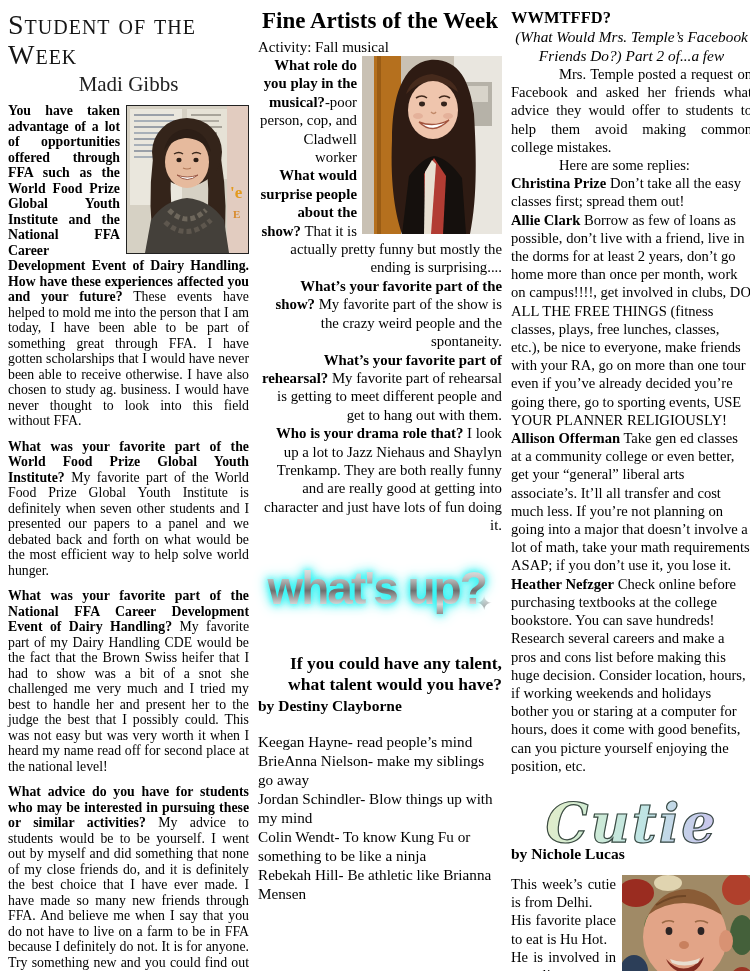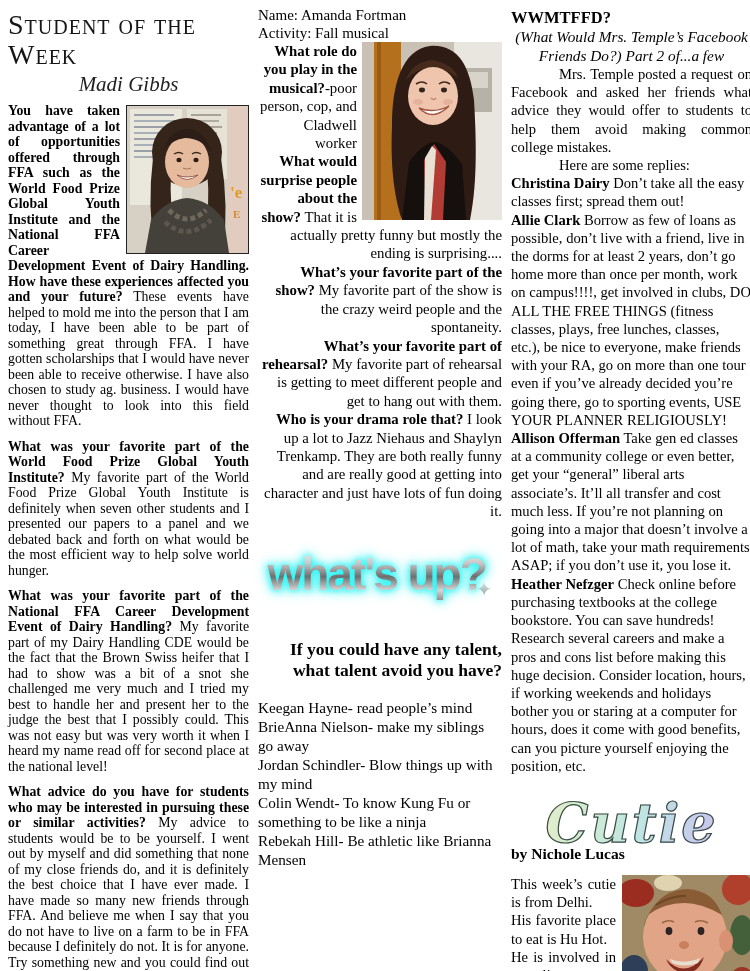--- a/index.html
+++ b/index.html
@@ -1,21 +1,21 @@
 <!DOCTYPE html>
 <html><head>
 <meta charset="utf-8">
 <style>
   html,body{margin:0;padding:0;background:#ffffff;}
   body{width:750px;height:971px;overflow:hidden;color:#000;font-family:"Liberation Serif",serif;}
   .page{display:grid;grid-template-columns:241px 244px 241px;column-gap:9px;padding:6px 4px 0 8px;}
 
   
   .sotw-title{font-variant:small-caps;font-weight:500;font-size:28px;letter-spacing:1px;text-align:left;color:#151515;margin:4px 0 2px 0;line-height:30px;}
-  .sotw-byline{font-style:italic;font-size:21px;text-align:center;margin:2px 0 6px 0;color:#222;}
+  .sotw-byline{font-size:21px;text-align:center;margin:2px 0 6px 0;color:#222;}
   .sotw-body{font-size:13.8px;line-height:15.5px;text-align:justify;}
   .sotw-body p{margin:0 0 10px 0;}
   .sotw-body b{font-weight:bold;}
   .photo-madi{float:right;width:121px;height:147px;margin:2px 0 3px 6px;border:1px solid #222;display:block;}
 
   
   .faw-title{font-weight:bold;font-size:23px;text-align:center;margin:2px 0 4px 0;line-height:26px;}
   .faw-meta{font-size:15px;line-height:18px;}
   .faw-body{margin-top:0;font-size:14.8px;line-height:18.4px;text-align:right;}
   .faw-body p{margin:0;}
@@ -95,21 +95,21 @@
         <path d="M38 116 Q60 136 84 114" stroke="#5e574e" stroke-width="5" fill="none" stroke-dasharray="5 3"></path>
       </svg>
       <p><b>You have taken advantage of a lot of opportunities offered through FFA such as the World Food Prize Global Youth Institute and the National FFA Career Development Event of Dairy Handling. How have these experiences affected you and your future?</b><span> These events have helped to mold me into the person that I am today, I have been able to be part of something great through FFA. I have gotten scholarships that I would have never been able to receive otherwise.  I have also chosen to study ag. business. I would have never thought to look into this field without FFA.</span></p>
       <p><b>What was your favorite part of the World Food Prize Global Youth Institute?</b><span> My favorite part of the World Food Prize Global Youth Institute is definitely when seven other students and  I presented our papers to a panel and we debated back and forth on what would be the most efficient way to help solve world hunger.</span></p>
       <p><b>What was your favorite part of the National FFA Career Development Event of Dairy Handling?</b><span> My favorite part of my Dairy Handling CDE would be the fact that the Brown Swiss heifer that I had to show was a bit of a snot she challenged me very much and I tried my best to handle her and present her to the judge the best that I possibly could.  This was not easy but was very worth it when I heard my name read off for second place at the national level!</span></p>
       <p><b>What advice do you have for students who may be interested in pursuing these or similar activities?</b><span> My advice to students would be to be yourself. I went out by myself and did something that none of my close friends do, and it is definitely the best choice that I have ever made. I have made so many new friends through FFA. And believe me when I say that you do not have to live on a farm to be in FFA because I definitely do not. It is for anyone. Try something new and you could find out that you love it.</span></p>
     </div>
   </div>
 
   <div class="col">
-    <div class="faw-meta">Name: Amanda Fortman</div>
+    <div class="faw-title">Fine Artists of the Week</div>
     <div class="faw-meta">Activity: Fall musical</div>
     <div class="faw-body">
       <svg class="photo-amanda" viewBox="0 0 140 178" preserveAspectRatio="none">
         <rect width="140" height="178" fill="#c9c1b4"></rect>
         <rect x="12" y="0" width="27" height="178" fill="#b5701e"></rect>
         <rect x="15" y="0" width="4" height="178" fill="#9a5c14"></rect>
         <rect x="92" y="0" width="48" height="178" fill="#e9e6df"></rect>
         <rect x="98" y="26" width="32" height="44" fill="#b6b2a8"></rect>
         <rect x="102" y="30" width="24" height="16" fill="#d8d4ca"></rect>
         <path d="M68 4 C40 8 30 42 30 84 C28 132 34 160 40 178 L108 178 C116 140 114 92 112 58 C108 24 96 2 68 4" fill="#2e1b13"></path>
@@ -132,42 +132,43 @@
       <p><b>What’s your favorite part of the show?</b><span> My favorite part of the show is the crazy weird people and the spontaneity.</span></p>
       <p><b>What’s your favorite part of rehearsal?</b><span> My favorite part of rehearsal is getting to meet different people and get to hang out with them.</span></p>
       <p><b>Who is your drama role that?</b><span> I look up a lot to Jazz Niehaus and Shaylyn Trenkamp. They are both really funny and are really good at getting into character and just have lots of fun doing it.</span></p>
     </div>
 
     <div class="whatsup-wrap">
       <span class="whatsup-text">what's up?</span><span class="whatsup-star">✦</span>
     </div>
     <div class="talent-question">
       <div>If you could have any talent,</div>
-      <div>what talent avoid you have?</div>
-    </div>
+      <div>what talent would you have?</div>
+    </div>
+    <div class="talent-byline">by Destiny Clayborne</div>
     <div class="talent-list">
       <div>Keegan Hayne- read people’s mind</div>
       <div>BrieAnna Nielson- make my siblings go away</div>
       <div>Jordan Schindler- Blow things up with my mind</div>
       <div>Colin Wendt- To know Kung Fu or something to be like a ninja</div>
       <div>Rebekah Hill- Be athletic like Brianna Mensen</div>
 
     </div>
   </div>
 
   <div class="col">
     <div class="wwm-title">WWMTFFD?</div>
     <div class="wwm-sub">
       <div>(What Would Mrs. Temple’s Facebook</div>
       <div>Friends Do?) Part 2 of...a few</div>
     </div>
     <div class="wwm-body">
       <p class="wwm-intro">Mrs. Temple posted a request on Facebook and asked her friends what advice they would offer to students to help them avoid making common college mistakes.</p>
       <p class="replies-header">Here are some replies:</p>
-      <p class="reply"><b>Christina Dairy</b><span> Don’t take all the easy classes first; spread them out!</span></p>
+      <p class="reply"><b>Christina Prize</b><span> Don’t take all the easy classes first; spread them out!</span></p>
       <p class="reply"><b>Allie Clark</b><span> Borrow as few of loans as possible, don’t live with a friend, live in the dorms for at least 2 years, don’t go home more than once per month, work on campus!!!!, get involved in clubs, DO ALL THE FREE THINGS (fitness classes, plays, free lunches, classes, etc.), be nice to everyone, make friends with your RA, go on more than one tour even if you’ve already decided you’re going there, go to sporting events, USE YOUR PLANNER RELIGIOUSLY!</span></p>
       <p class="reply"><b>Allison Offerman</b><span> Take gen ed classes at a community college or even better, get your “general” liberal arts associate’s. It’ll all transfer and cost much less. If you’re not planning on going into a major that doesn’t involve a lot of math, take your math requirements ASAP; if you don’t use it, you lose it.</span></p>
       <p class="reply"><b>Heather Nefzger</b><span> Check online before purchasing textbooks at the college bookstore. You can save hundreds! Research several careers and make a pros and cons list before making this huge decision. Consider location, hours, if working weekends and holidays bother you or staring at a computer for hours, does it come with good benefits, can you picture yourself enjoying the position, etc.</span></p>
     </div>
 
     <div class="cutie-graphic">Cutie</div>
     <div class="cutie-byline">by Nichole Lucas</div>
     <div class="cutie-body">
       <svg class="photo-baby" viewBox="0 0 130 150" preserveAspectRatio="none">
         <rect width="130" height="150" fill="#a08a66"></rect>

